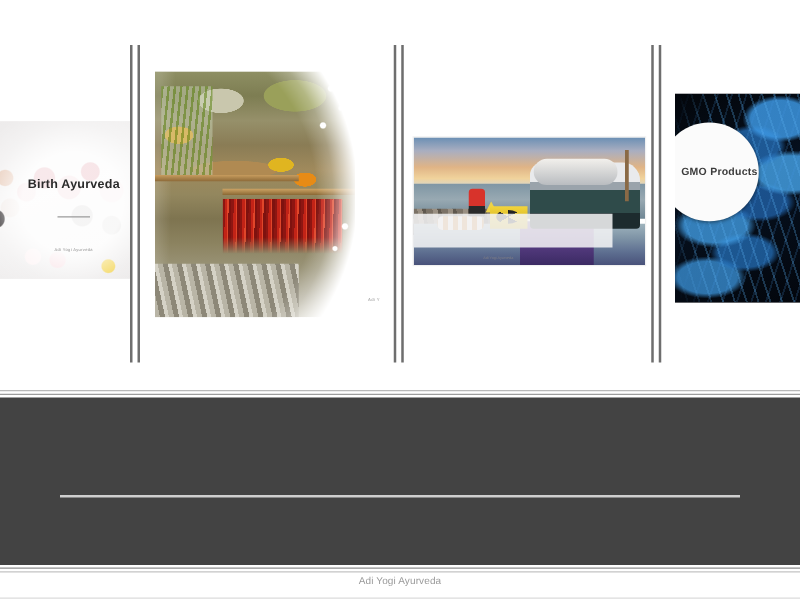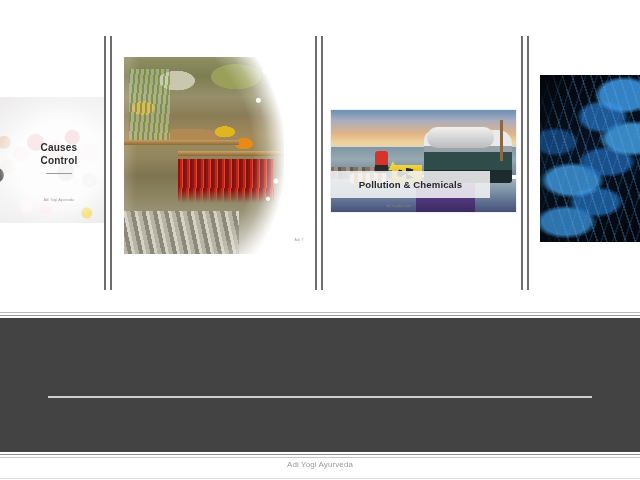--- a/index.html
+++ b/index.html
@@ -171,21 +171,21 @@
   #rule-foot{position:absolute;left:0;top:478px;width:100%;height:1px;background:#dcdcdc;}
 </style>
 </head>
 <body>
 
 <div id="slide">
 
   <div id="panel-birth">
     <div class="pills"></div>
     <div class="vignette"></div>
-    <div class="cap">Causes Control</div>
+    <div class="cap">Birth Ayurveda</div>
     <div class="rule"></div>
     <div class="sub">Adi Yogi Ayurveda</div>
   </div>
 
   <div class="divider" style="left:104px">
     <i class="a"></i>
       <i class="b"></i>
   </div>
 
   <div id="panel-herbs">
@@ -213,32 +213,34 @@
     <div class="water"></div>
     <div class="falls"></div>
     <div class="truck"></div>
     <div class="tank"></div>
     <div class="pole"></div>
     <div class="barrels"></div>
     <div class="person"></div>
     <div class="buoy"></div>
     <div class="drums"></div>
     <div class="band"></div>
-    <div class="cap">Pollution &amp; Chemicals</div>
     <div class="sub">Adi Yogi Ayurveda</div>
   </div>
 
   <div class="divider" style="left:521px">
     <i class="a"></i>
       <i class="b"></i>
   </div>
 
   <div id="panel-gmo">
     <div class="dna"></div>
     <div class="strand"></div>
+    <div class="bubble">
+      <span>GMO Products</span>
+    </div>
   </div>
 
   <div id="rule-top"></div>
   <div id="rule-top2"></div>
   <div id="title-band"></div>
   <div id="title-rule"></div>
   <div id="rule-bot"></div>
   <div id="rule-bot2"></div>
   <div id="footer">Adi Yogi Ayurveda</div>
   <div id="rule-foot"></div>

